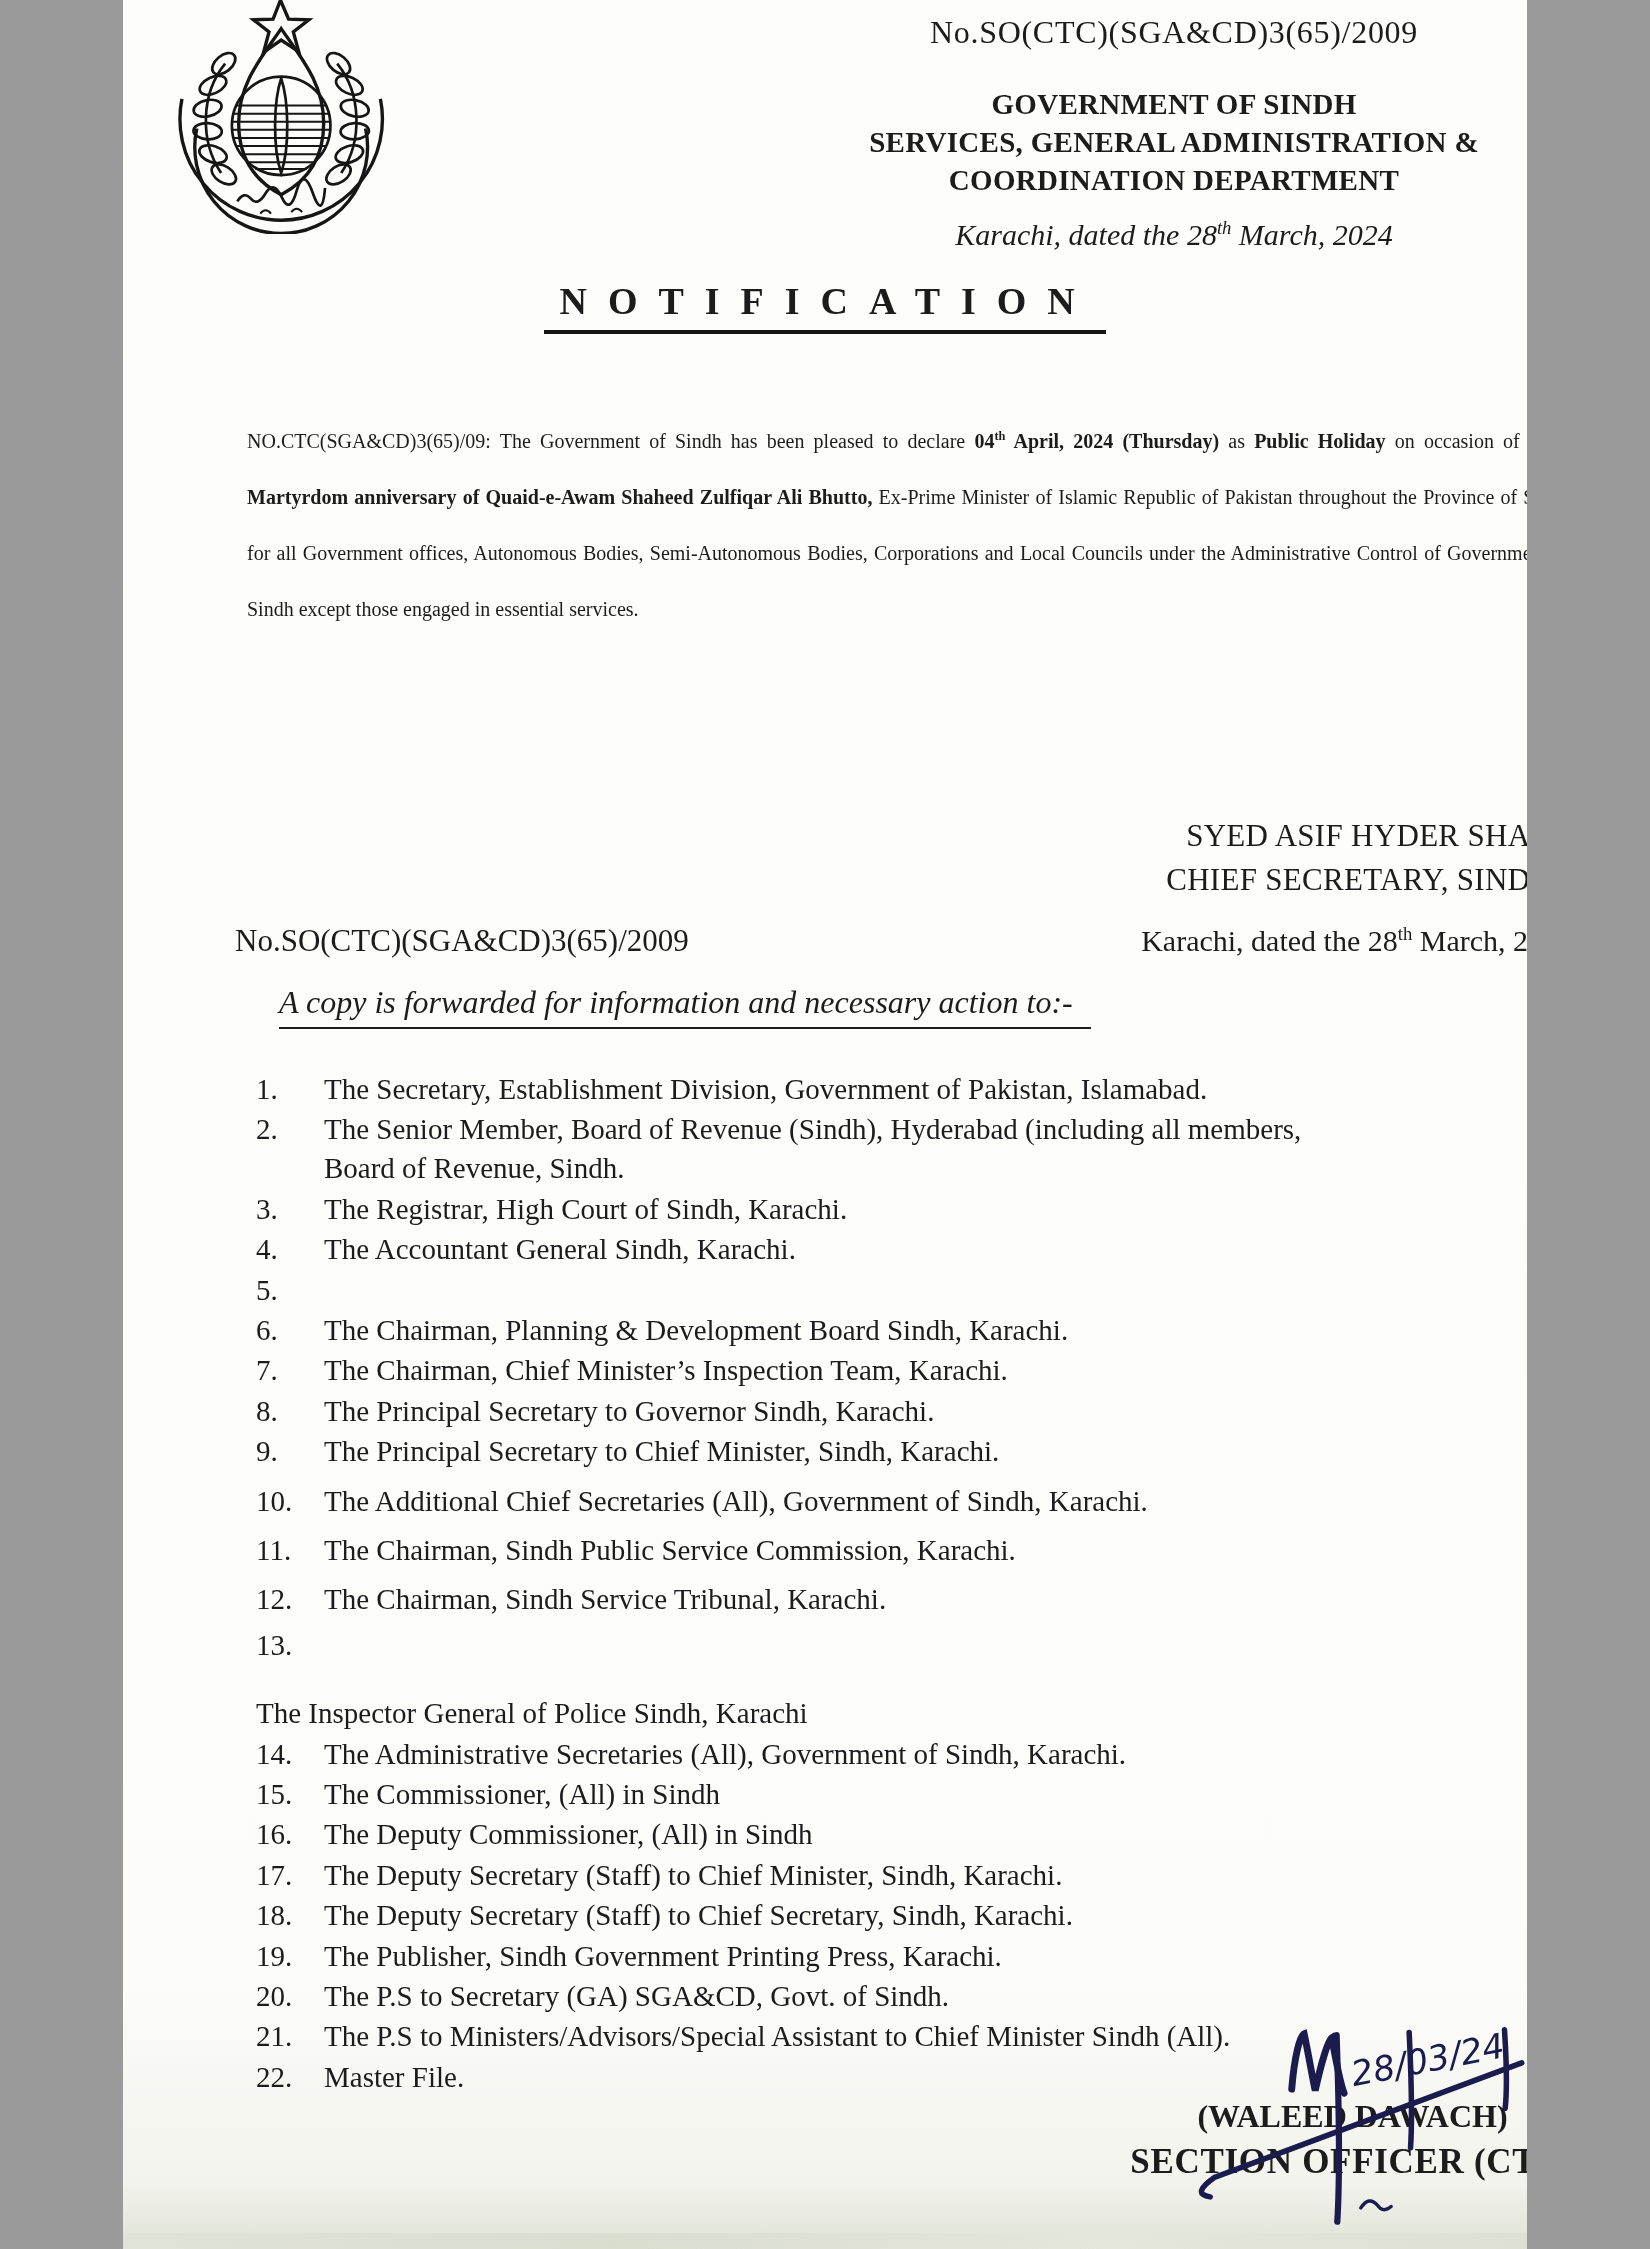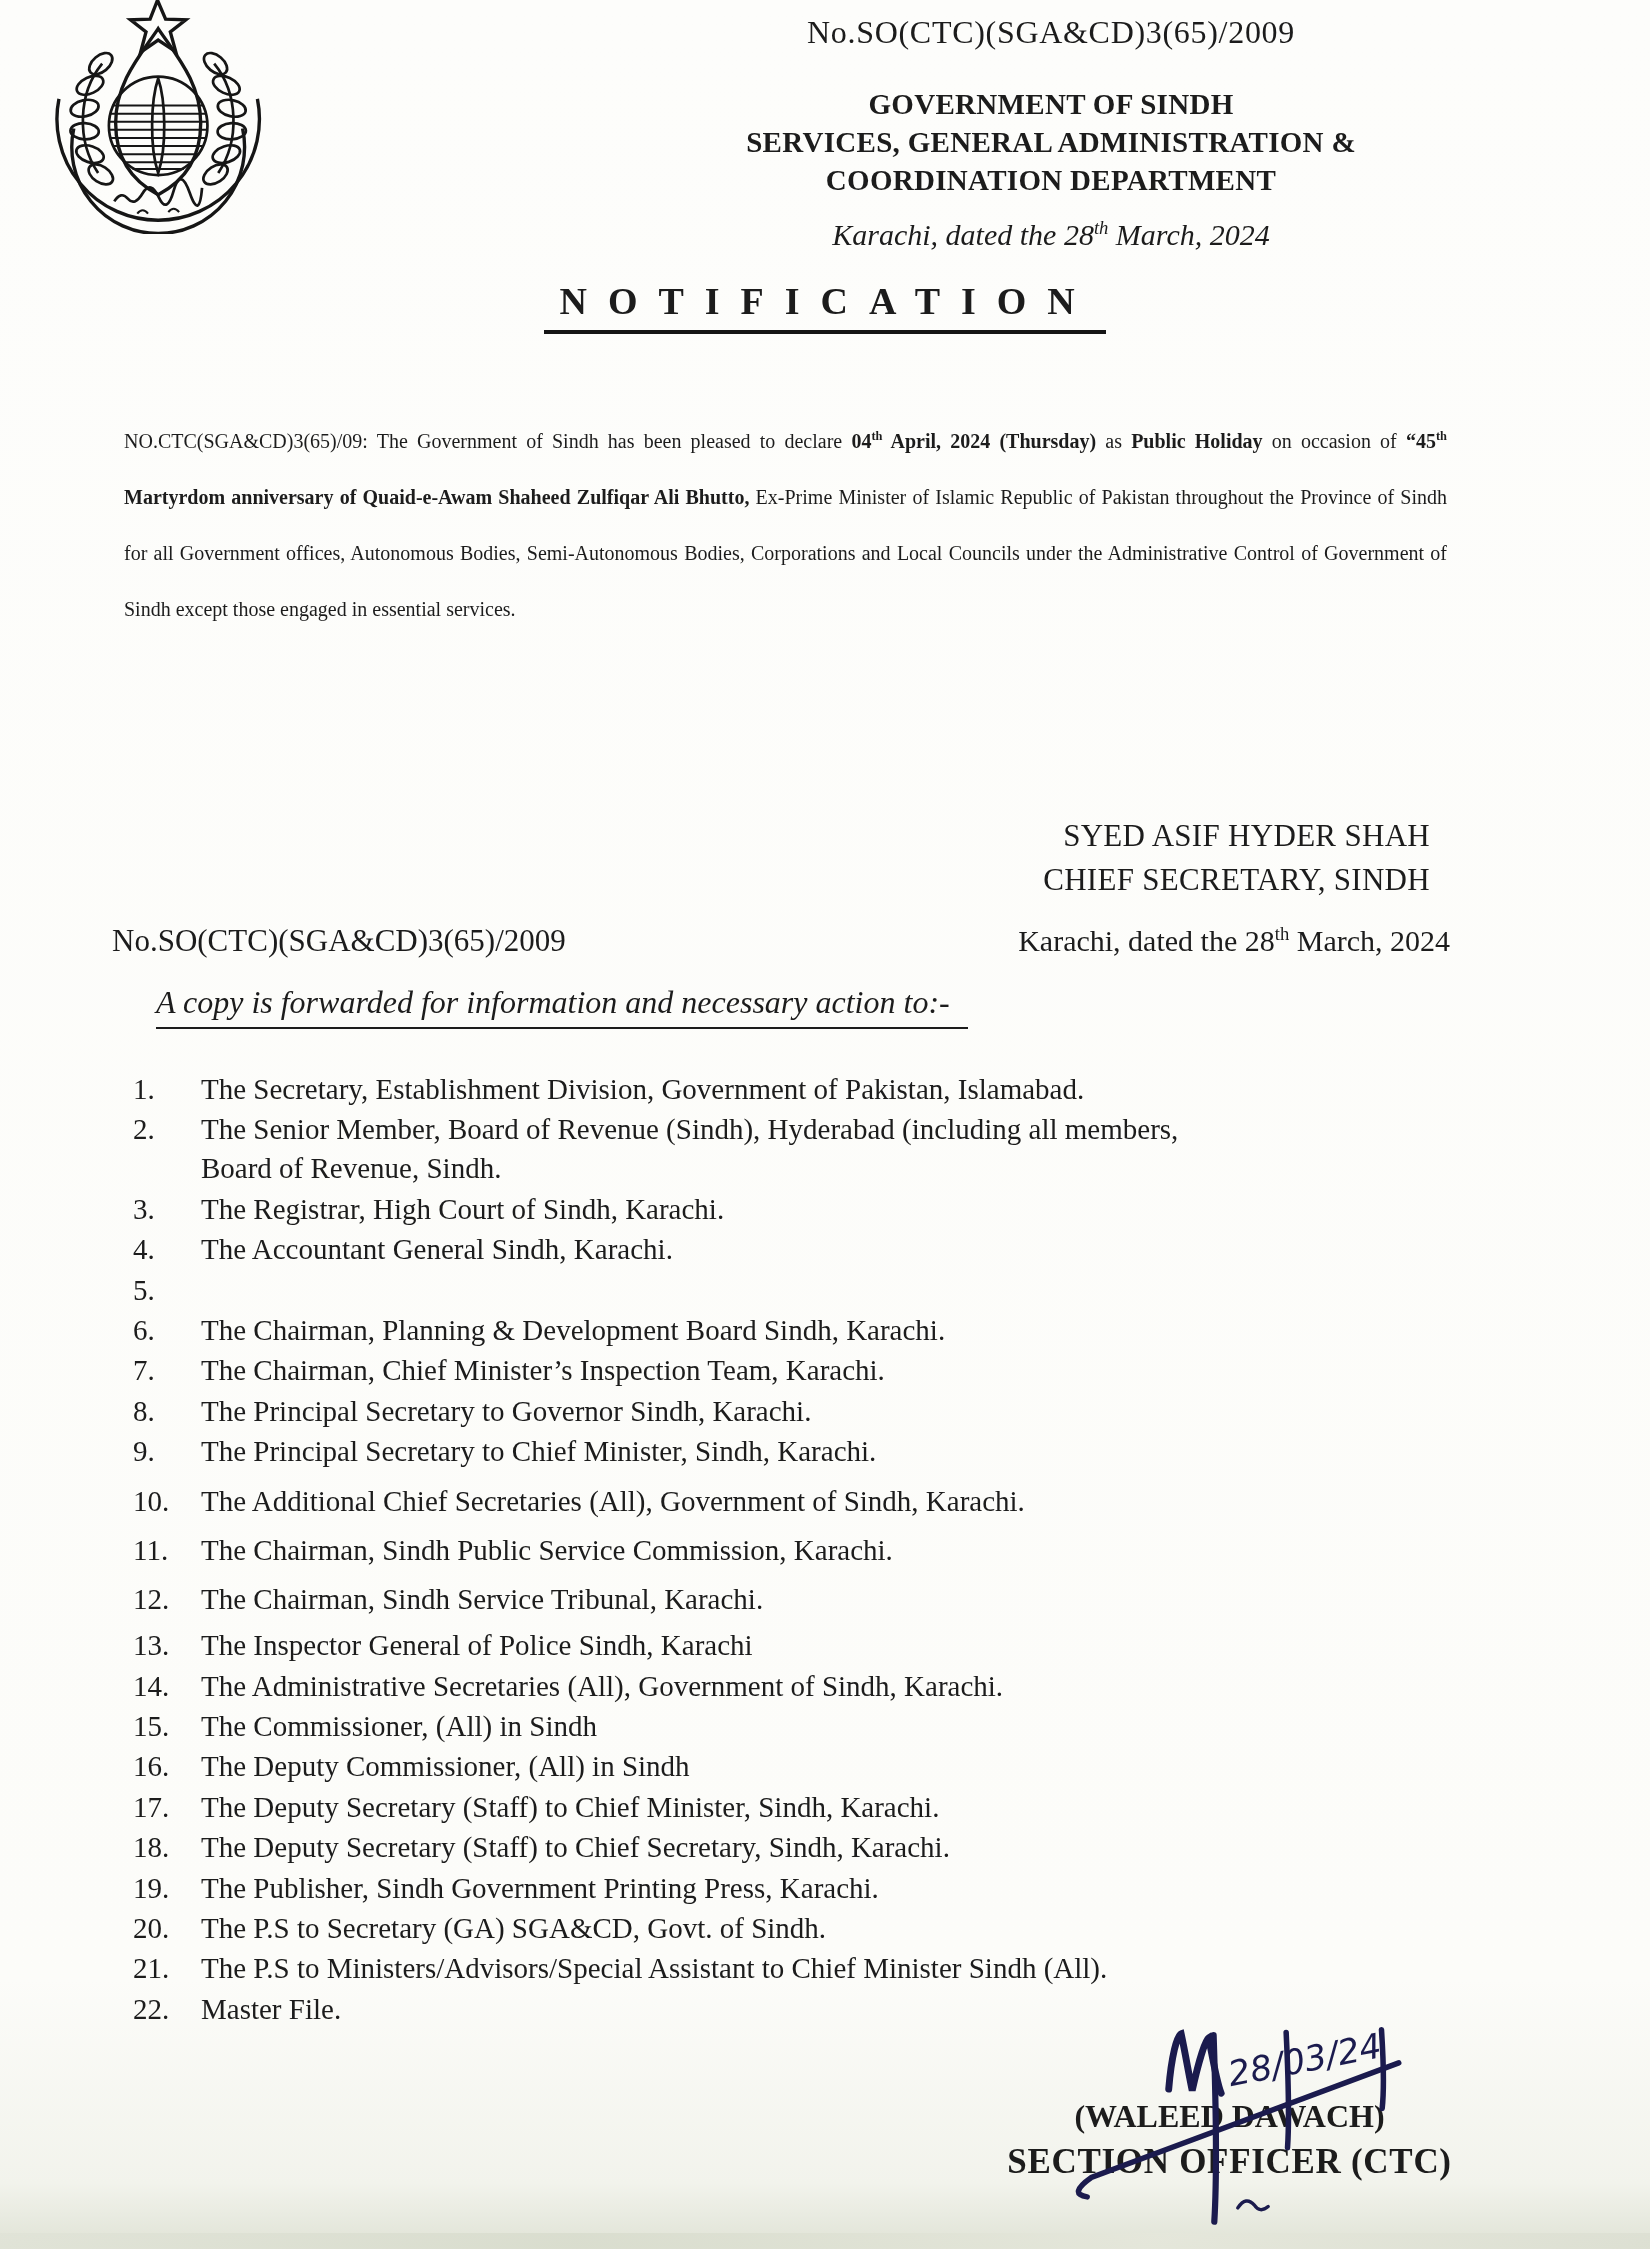--- a/index.html
+++ b/index.html
@@ -1,18 +1,18 @@
 <!DOCTYPE html>
 <html style="font-size:11px"><head>
 <meta charset="utf-8">
 <style>
   html,body{margin:0;padding:0;background:#9a9a9a;}
   .page{
     position:relative;
-    width:1650px;height:2250px;
+    width:1404px;height:2250px;
     margin:0 auto;
     background:linear-gradient(180deg,#fdfdfb 0%,#fcfcf9 88%,#f2f3ec 97%,#dfe2d5 100%);
     font-family:"Liberation Serif", serif;
     color:#1c1c1c;
     overflow:hidden;
   }
   .b{font-weight:bold;}
   sup{font-size:62%;}
 
   
@@ -53,21 +53,21 @@
     border-bottom:2.8px solid #1c1c1c;padding:0 18px 5.5px 0;margin-left:40px;}
 
   
   .recipients{position:absolute;left:133px;top:1070px;width:1359px;
     font-size:29px;line-height:39px;list-style:none;margin:0;padding:0;}
   .recipients li{display:flex;margin-bottom:1.4px;}
   .recipients .num{flex:0 0 68px;}
   .recipients li:nth-child(10),
   .recipients li:nth-child(11),
   .recipients li:nth-child(12){margin-top:10.4px;}
-  .recipients li:nth-child(13){margin-top:7px;}
+  .recipients li:nth-child(13){margin-top:7px;flex-direction:column;}
 
   
   .footer-sig{position:absolute;left:967px;top:2032px;width:525px;height:214px;text-align:center;}
   .sig-name{margin-top:66px;font-weight:bold;font-size:32px;}
   .sig-title{margin-top:7px;font-weight:bold;font-size:35px;letter-spacing:0.7px;}
   .hand{position:absolute;left:0;top:-12.4px;width:525px;height:228px;pointer-events:none;}
 
   .scan-band{position:absolute;left:0;right:0;bottom:0;height:16.6px;
     background:linear-gradient(90deg,#e0e3d7 0%,#d8dccd 35%,#e5e7db 70%,#dcdfd2 100%);opacity:.85;}
 </style>

